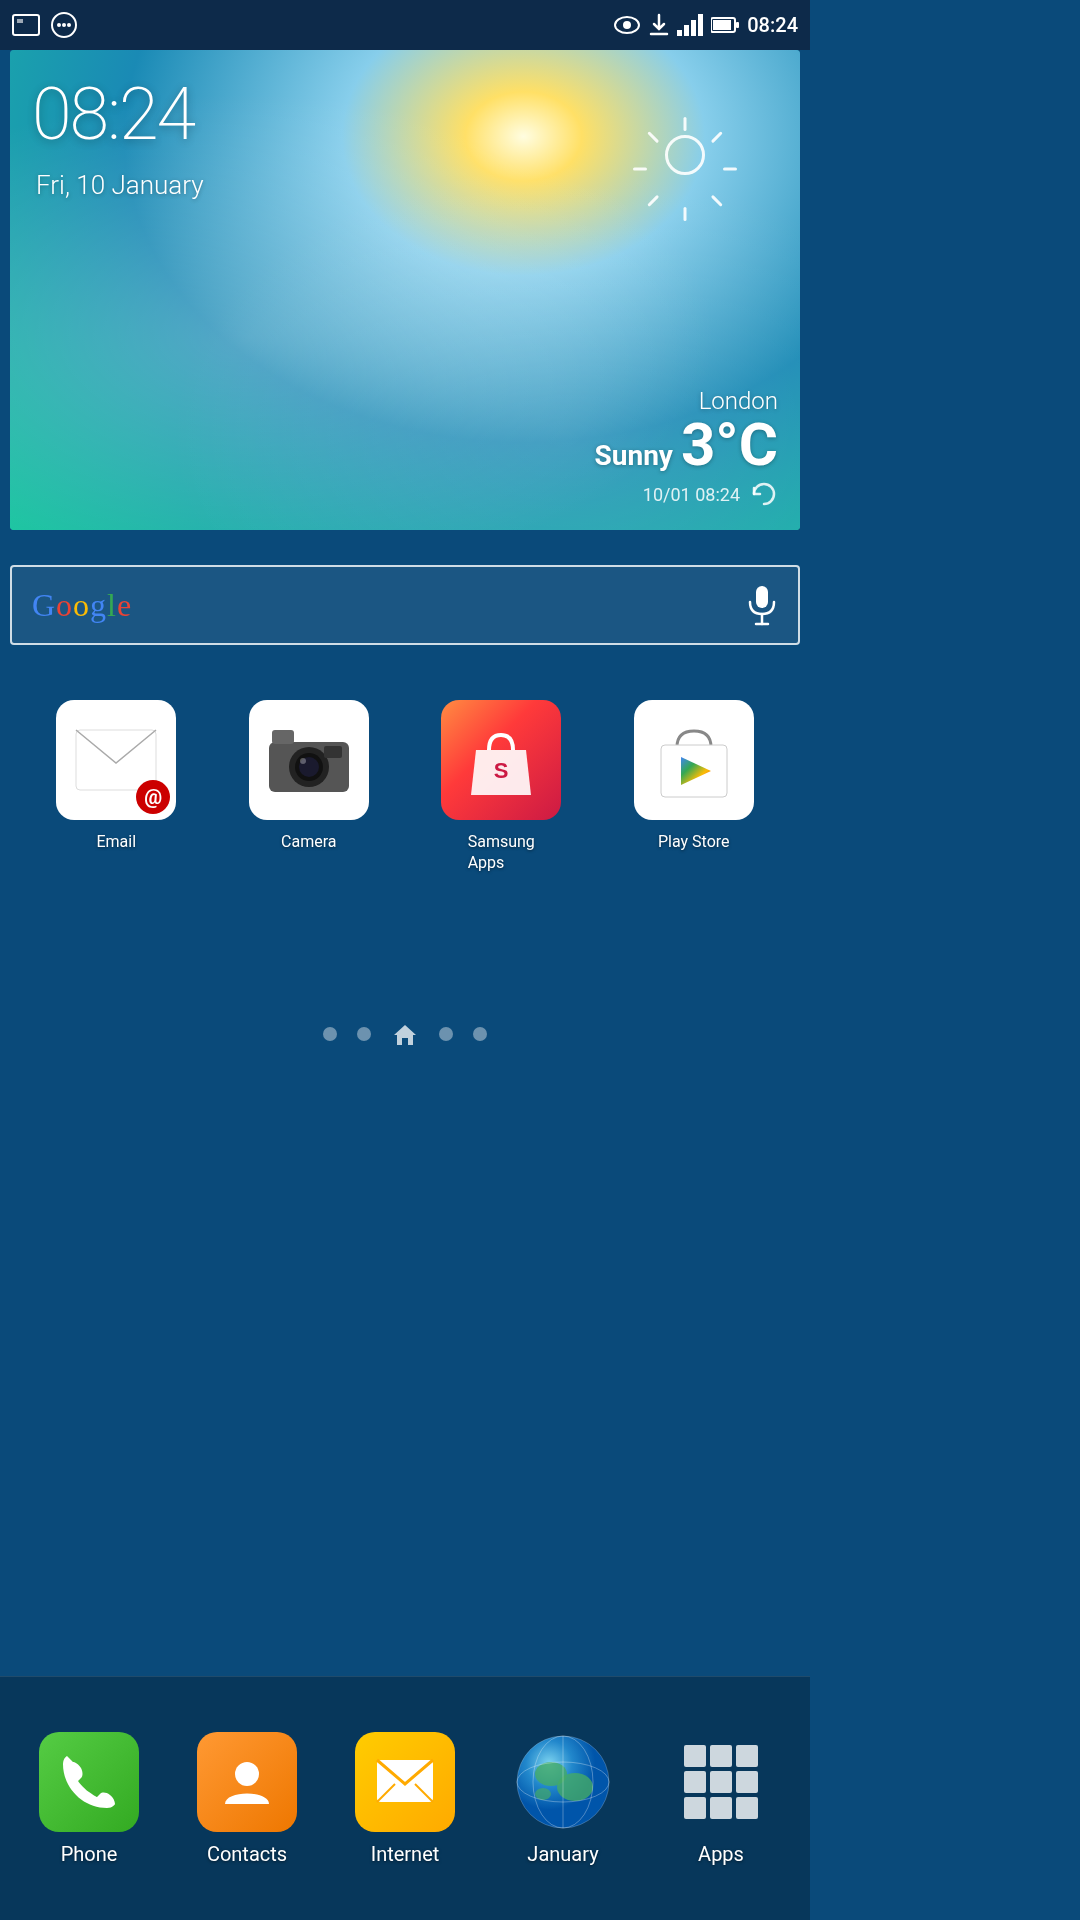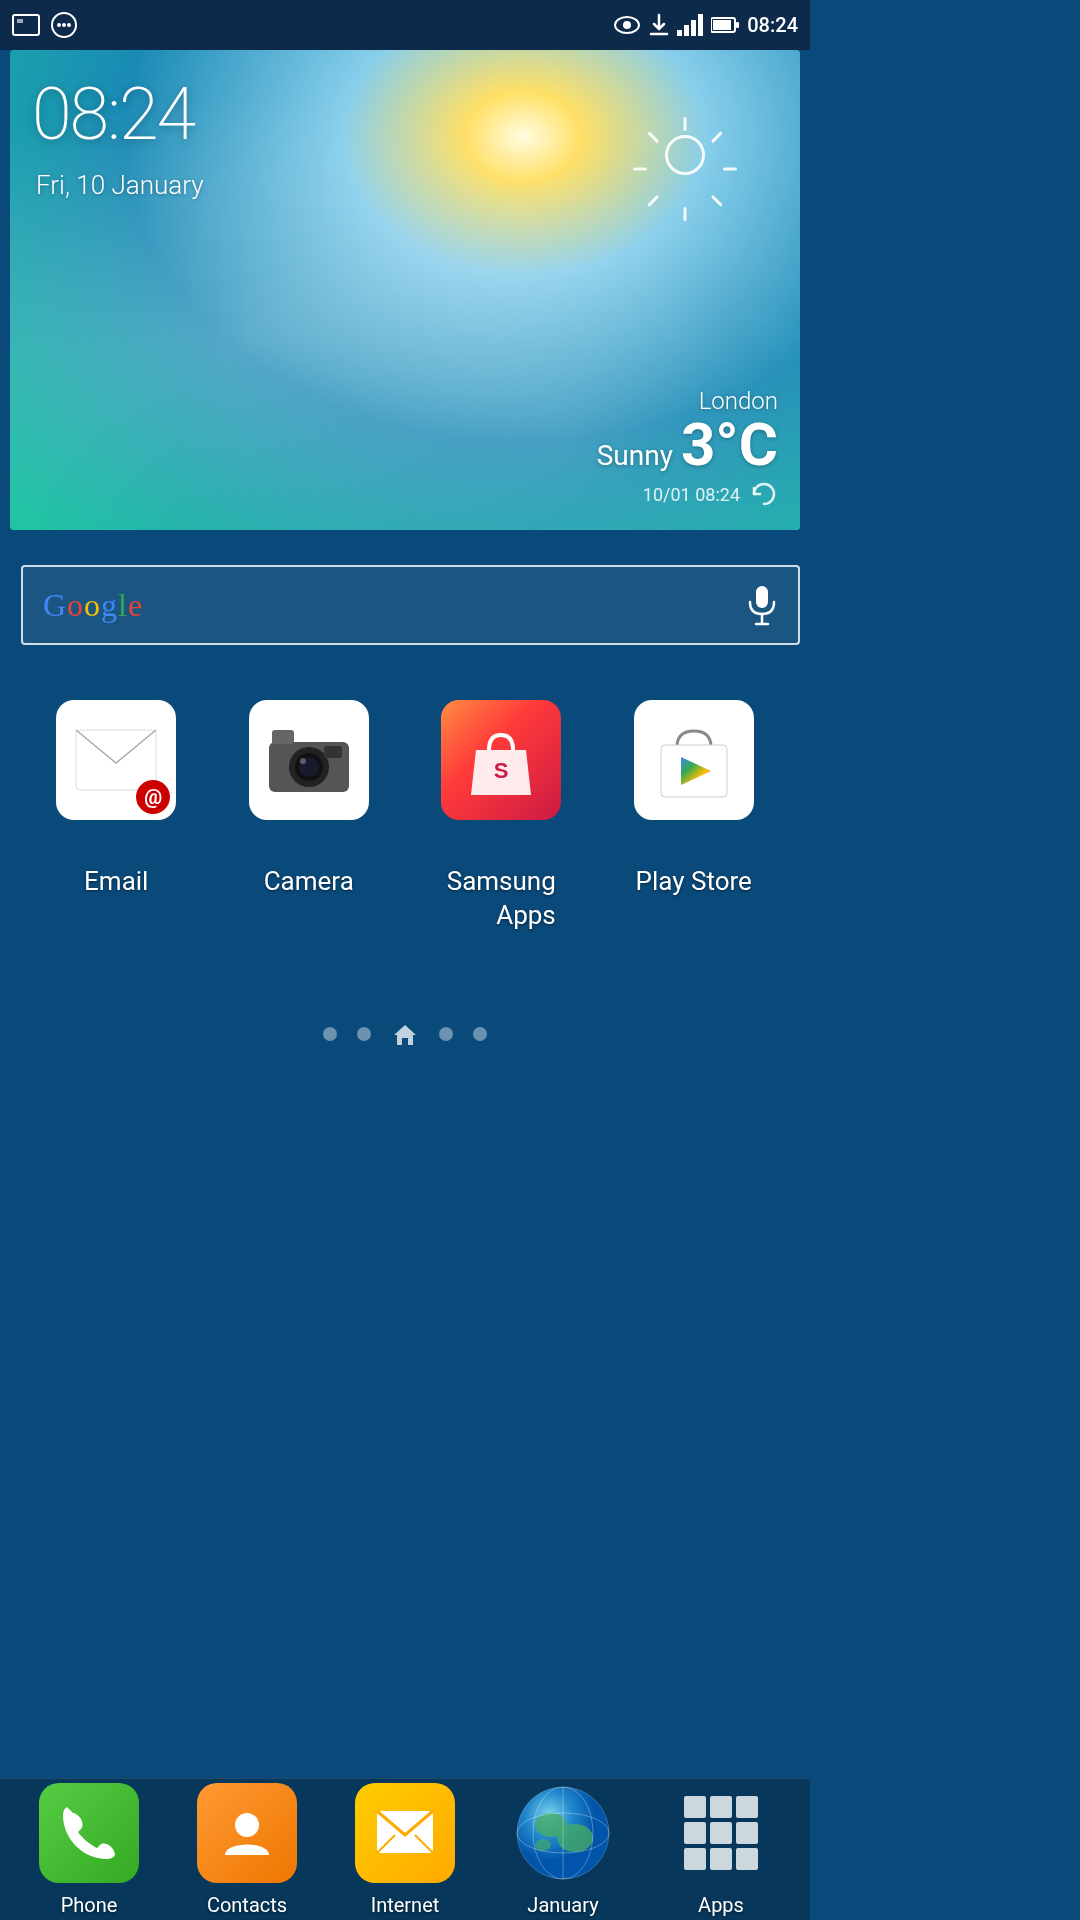--- a/index.html
+++ b/index.html
@@ -124,21 +124,21 @@
       margin-bottom: 0;
     }
     .weather-desc-temp {
       display: flex;
       align-items: baseline;
       gap: 8px;
       justify-content: flex-end;
     }
     .weather-desc {
       font-size: 28px;
-      font-weight: 400;
+      font-weight: 700;
       text-shadow: 0 1px 4px rgba(0,0,0,0.3);
     }
     .weather-temp {
       font-size: 60px;
       font-weight: 700;
       text-shadow: 0 1px 4px rgba(0,0,0,0.3);
       line-height: 1;
     }
     .weather-update {
       position: absolute;
@@ -158,21 +158,20 @@
       left: 10px;
       right: 10px;
       height: 80px;
       border: 2px solid rgba(255,255,255,0.8);
       border-radius: 4px;
       background: rgba(255,255,255,0.07);
       display: flex;
       align-items: center;
       padding: 0 20px;
       justify-content: space-between;
-      margin-left: 11px;
     }
     .google-text {
       font-size: 32px;
       font-family: Georgia, serif;
       color: white;
       letter-spacing: 1px;
     }
     .google-g { color: #4285f4; }
     .google-o1 { color: #ea4335; }
     .google-o2 { color: #fbbc05; }
@@ -200,25 +199,24 @@
       height: 120px;
       border-radius: 18px;
       display: flex;
       align-items: center;
       justify-content: center;
       margin-bottom: 12px;
       overflow: hidden;
     }
     .app-label {
       color: white;
-      font-size: 26px;
-      text-align: right;
+      font-size: 16px;
+      text-align: left;
       text-shadow: 0 1px 3px rgba(0,0,0,0.5);
       line-height: 1.3;
-      margin-top: 33px;
     }
 
     
     .page-indicators {
       position: absolute;
       top: 1020px;
       left: 0; right: 0;
       display: flex;
       justify-content: center;
       align-items: center;
@@ -229,21 +227,21 @@
       height: 14px;
       border-radius: 50%;
       background: rgba(255,255,255,0.4);
     }
 
     
     .dock {
       position: absolute;
       bottom: 0;
       left: 0; right: 0;
-      height: 142px;
+      height: 244px;
       background: rgba(0,0,0,0.25);
       border-top: 1px solid rgba(255,255,255,0.1);
       display: flex;
       justify-content: space-around;
       align-items: center;
       padding: 0 10px;
     }
     .dock-item {
       display: flex;
       flex-direction: column;

